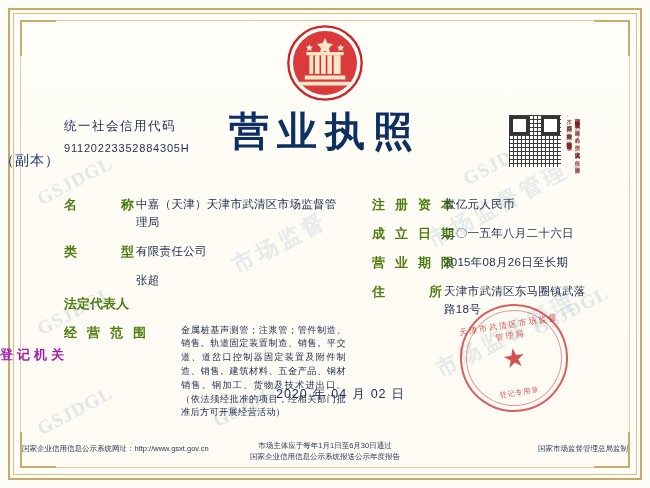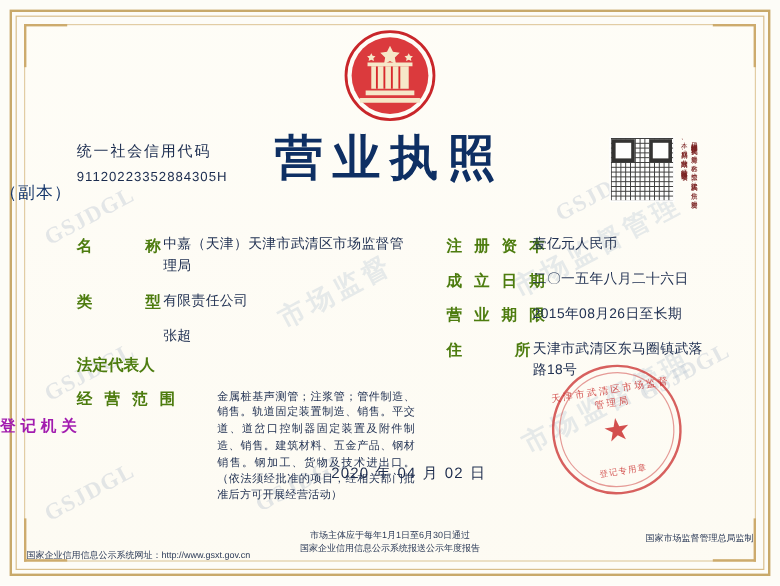--- a/index.html
+++ b/index.html
@@ -269,21 +269,21 @@
   .footer {
     position: absolute;
     bottom: 8px;
     left: 0; right: 0;
     height: 42px;
     font-size: 7.5px;
     color: #2b3a57;
   }
   .footer-left {
     position: absolute;
-    left: 22px; top: 20px;
+    left: 22px; top: 6px;
     white-space: nowrap;
   }
   .footer-left a { color: #2b3a57; text-decoration: none; }
   .footer-center {
     position: absolute;
     left: 50%;
     transform: translateX(-50%);
     top: 2px;
     text-align: center;
     line-height: 1.5;

